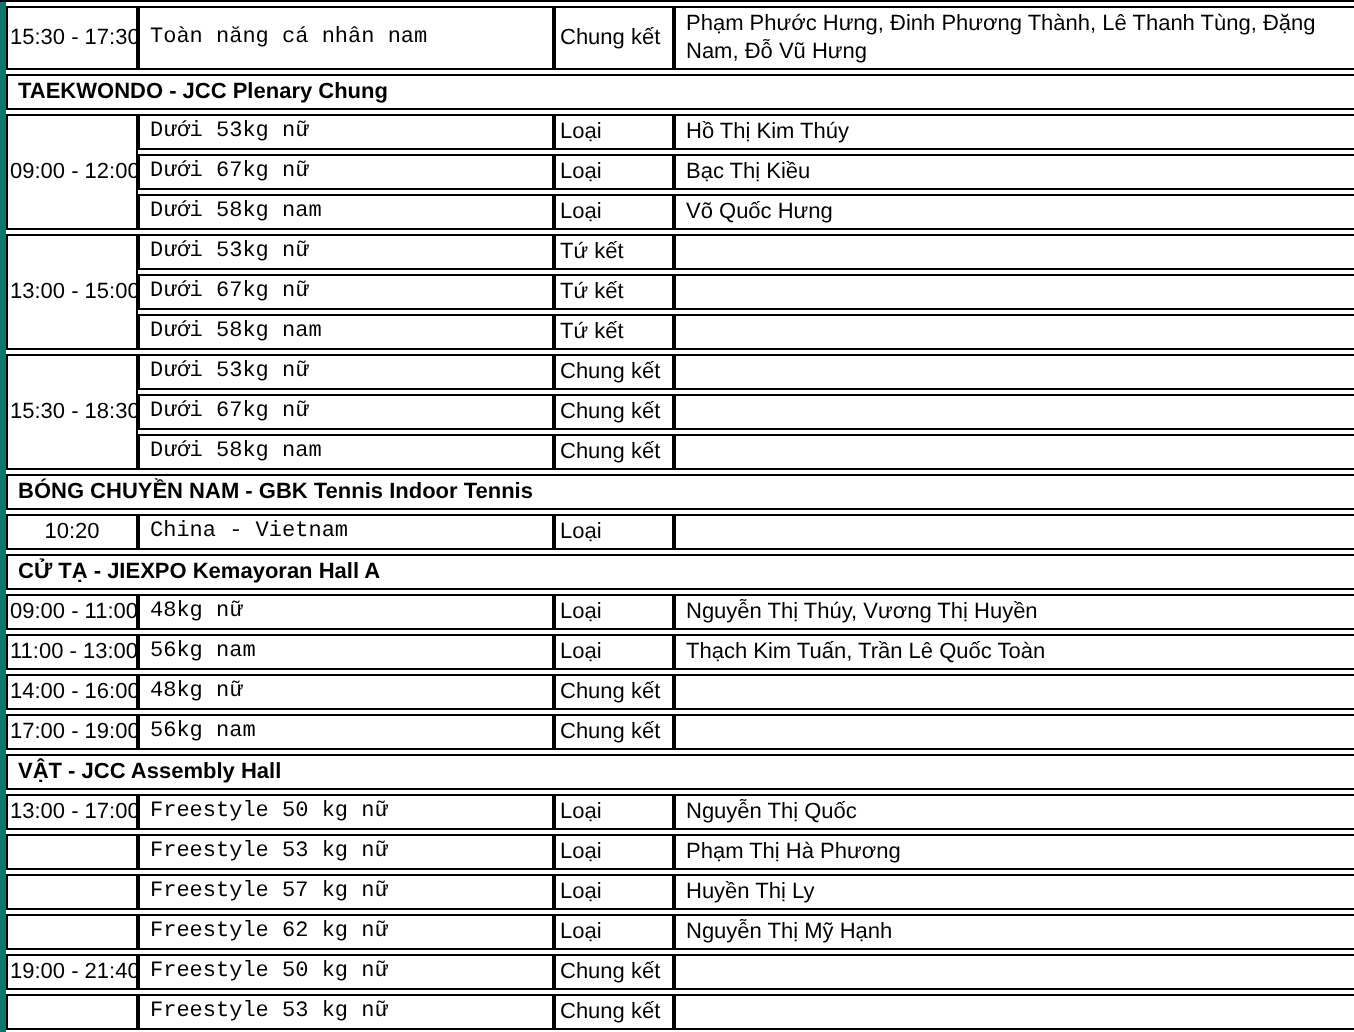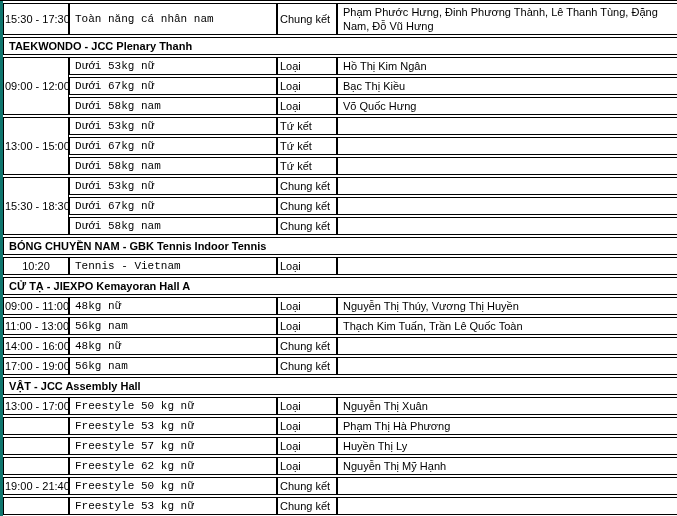--- a/index.html
+++ b/index.html
@@ -78,27 +78,27 @@
     <col class="c-athletes">
   </colgroup>
   <tbody>
       <tr>
         <td class="time-cell">15:30 - 17:30</td>
         <td class="event-cell">Toàn năng cá nhân nam</td>
         <td class="round-cell">Chung kết</td>
         <td class="athletes-cell">Phạm Phước Hưng, Đinh Phương Thành, Lê Thanh Tùng, Đặng Nam, Đỗ Vũ Hưng</td>
       </tr>
       <tr>
-        <td colspan="4" class="section-cell">TAEKWONDO - JCC Plenary Thanh</td>
+        <td colspan="4" class="section-cell">TAEKWONDO - JCC Plenary Chung</td>
       </tr>
       <tr>
         <td class="time-cell" rowspan="3">09:00 - 12:00</td>
         <td class="event-cell">Dưới 53kg nữ</td>
         <td class="round-cell">Loại</td>
-        <td class="athletes-cell">Hồ Thị Kim Ngân</td>
+        <td class="athletes-cell">Hồ Thị Kim Thúy</td>
       </tr>
       <tr>
         <td class="event-cell">Dưới 67kg nữ</td>
         <td class="round-cell">Loại</td>
         <td class="athletes-cell">Bạc Thị Kiều</td>
       </tr>
       <tr>
         <td class="event-cell">Dưới 58kg nam</td>
         <td class="round-cell">Loại</td>
         <td class="athletes-cell">Võ Quốc Hưng</td>
@@ -133,21 +133,21 @@
       <tr>
         <td class="event-cell">Dưới 58kg nam</td>
         <td class="round-cell">Chung kết</td>
         <td class="athletes-cell"></td>
       </tr>
       <tr>
         <td colspan="4" class="section-cell">BÓNG CHUYỀN NAM - GBK Tennis Indoor Tennis</td>
       </tr>
       <tr>
         <td class="time-cell">10:20</td>
-        <td class="event-cell">Tennis - Vietnam</td>
+        <td class="event-cell">China - Vietnam</td>
         <td class="round-cell">Loại</td>
         <td class="athletes-cell"></td>
       </tr>
       <tr>
         <td colspan="4" class="section-cell">CỬ TẠ - JIEXPO Kemayoran Hall A</td>
       </tr>
       <tr>
         <td class="time-cell">09:00 - 11:00</td>
         <td class="event-cell">48kg nữ</td>
         <td class="round-cell">Loại</td>
@@ -171,21 +171,21 @@
         <td class="round-cell">Chung kết</td>
         <td class="athletes-cell"></td>
       </tr>
       <tr>
         <td colspan="4" class="section-cell">VẬT - JCC Assembly Hall</td>
       </tr>
       <tr>
         <td class="time-cell">13:00 - 17:00</td>
         <td class="event-cell">Freestyle 50 kg nữ</td>
         <td class="round-cell">Loại</td>
-        <td class="athletes-cell">Nguyễn Thị Xuân</td>
+        <td class="athletes-cell">Nguyễn Thị Quốc</td>
       </tr>
       <tr>
         <td class="time-cell"></td>
         <td class="event-cell">Freestyle 53 kg nữ</td>
         <td class="round-cell">Loại</td>
         <td class="athletes-cell">Phạm Thị Hà Phương</td>
       </tr>
       <tr>
         <td class="time-cell"></td>
         <td class="event-cell">Freestyle 57 kg nữ</td>

